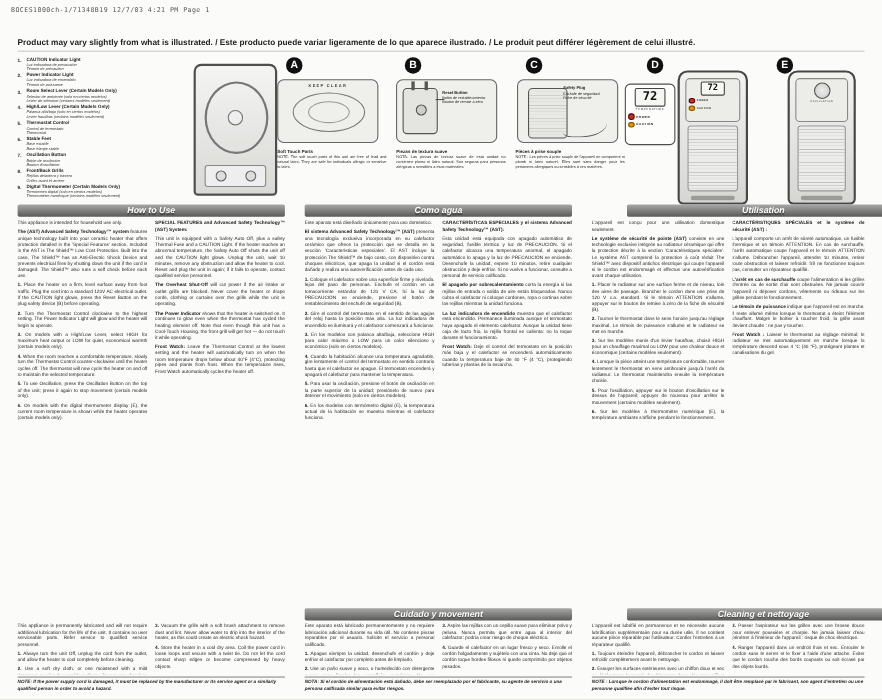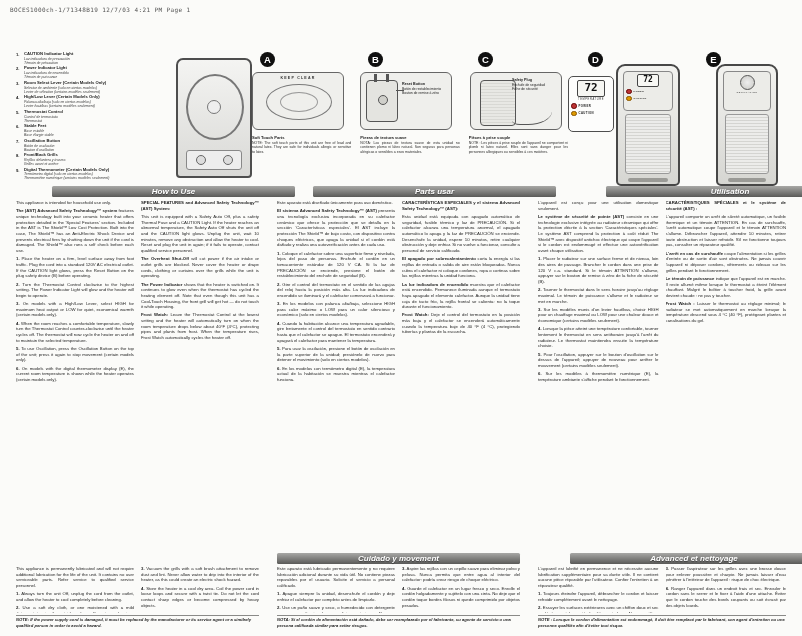--- a/index.html
+++ b/index.html
@@ -61,37 +61,38 @@
   .mini-led-row b{font-size:2.4px;letter-spacing:.3px;}
   .knob{margin:2px auto 0;width:13px;height:13px;border-radius:50%;border:1.5px solid #555;background:radial-gradient(#eee,#c9c9c4);}
   .knob-word{text-align:center;font-size:2.4px;letter-spacing:.5px;color:#333;margin-top:1px;}
   .tgrill{position:absolute;left:7px;top:48px;right:7px;bottom:10px;border:1px solid #999;border-radius:3px;
       background:repeating-linear-gradient(#ececea,#ececea 2px,#bdbdb8 3px);}
   .tfeet{position:absolute;bottom:2px;left:10px;right:10px;height:4px;border-radius:2px;background:#9a9a96;}
   
   .bar{position:absolute;height:11px;background:linear-gradient(#a8a8a6,#5a5a58);color:#fff;font-weight:bold;font-style:italic;
        font-size:8px;display:flex;align-items:center;justify-content:center;border-radius:1.5px;text-shadow:0 1px 1px rgba(0,0,0,.45);}
   .bar1{left:16px;width:243px;} .bar2{left:277px;width:243px;} .bar3{left:570px;width:248px;justify-content:center;}
-  .row1{top:186px;margin-left:36px;} .row2{top:553px;}
+  .row1{top:186px;} .row2{top:553px;}
   
   .block{position:absolute;top:200px;height:350px;display:flex;gap:7px;}
   .b1{left:16px;width:243px;} .b2{left:277px;width:243px;} .b3{left:538px;width:248px;}
   .careblock{position:absolute;top:566px;height:62px;display:flex;flex-direction:column;}
   .cols{display:flex;gap:7px;flex:1;overflow:hidden;}
   .col{flex:1;font-size:4.3px;line-height:1.32;text-align:justify;overflow:hidden;}
   .para{margin:0 0 2.6px;}
   .para b{font-weight:bold;}
   .note{margin-top:2px;border-top:1px solid #8a8a88;padding-top:1.5px;font-size:4.2px;font-weight:bold;font-style:italic;line-height:1.3;}
 </style>
 </head>
 <body>
 
 <div class="page">
 
   <div class="print-info">BOCES1000ch-1/71348B19  12/7/03  4:21 PM  Page 1</div>
+  <div class="notice">Product may vary slightly from what is illustrated. / Este producto puede variar ligeramente de lo que aparece ilustrado. / Le produit peut différer légèrement de celui illustré.</div>
 
   <div class="figure-band">
 
     <div class="parts">
 
         <div class="part">
           <span class="pnum">1.</span>
           <span class="pline1">CAUTION Indicator Light</span>
           <span class="pline">Luz indicadora de precaución</span>
           <span class="pline">Témoin de précaution</span>
@@ -256,21 +257,21 @@
       </div>
       <div class="tgrill"></div>
       <div class="tfeet"></div>
     </div>
   </div>
 
   <div class="bar bar1 row1">
       <span>How to Use</span>
     </div>
   <div class="bar bar2 row1">
-      <span>Parts usar</span>
+      <span>Como agua</span>
     </div>
   <div class="bar bar3 row1">
       <span>Utilisation</span>
     </div>
 
   <div class="block b1">
     <div class="col">
 
     <p class="para"><b></b> <span>This appliance is intended for household use only.</span></p>
         <p class="para"><b>The (AST) Advanced Safety Technology™ system</b> <span>features unique technology built into your ceramic heater that offers protection detailed in the 'Special Features' section. Included in the AST is The Shield™ Low Cost Protection. Built into the case, The Shield™ has an Anti-Electric Shock Device and prevents electrical fires by shutting down the unit if the cord is damaged. The Shield™ also runs a self check before each use.</span></p>
@@ -332,21 +333,21 @@
         <p class="para"><b>L'arrêt en cas de surchauffe</b> <span>coupe l'alimentation si les grilles d'entrée ou de sortie d'air sont obstruées. Ne jamais couvrir l'appareil ni déposer cordons, vêtements ou rideaux sur les grilles pendant le fonctionnement.</span></p>
         <p class="para"><b>Le témoin de puissance</b> <span>indique que l'appareil est en marche. Il reste allumé même lorsque le thermostat a éteint l'élément chauffant. Malgré le boîtier à toucher froid, la grille avant devient chaude : ne pas y toucher.</span></p>
         <p class="para"><b>Frost Watch :</b> <span>Laisser le thermostat au réglage minimal; le radiateur se met automatiquement en marche lorsque la température descend sous 4 °C (40 °F), protégeant plantes et canalisations du gel.</span></p>
       </div>
   </div>
 
   <div class="bar bar2 row2">
       <span>Cuidado y movement</span>
     </div>
   <div class="bar bar3 row2">
-      <span>Advanced et nettoyage</span>
+      <span>Cleaning et nettoyage</span>
     </div>
 
   <div class="careblock b1">
     <div class="cols">
       <div class="col">
 
       <p class="para"><b></b> <span>This appliance is permanently lubricated and will not require additional lubrication for the life of the unit. It contains no user serviceable parts. Refer service to qualified service personnel.</span></p>
           <p class="para"><b>1.</b> <span>Always turn the unit Off, unplug the cord from the outlet, and allow the heater to cool completely before cleaning.</span></p>
           <p class="para"><b>2.</b> <span>Use a soft dry cloth, or one moistened with a mild detergent, to wipe the outside surfaces. Do not use abrasives or harsh cleansers. Dry thoroughly before use.</span></p>
         </div>

